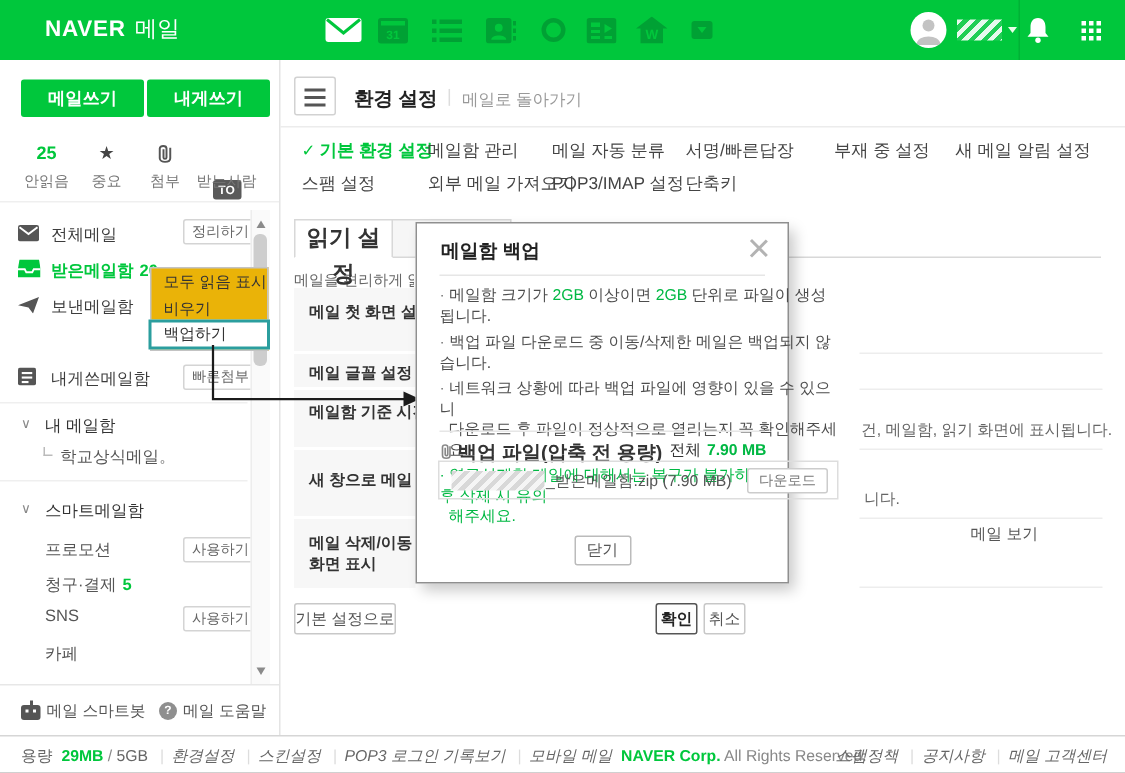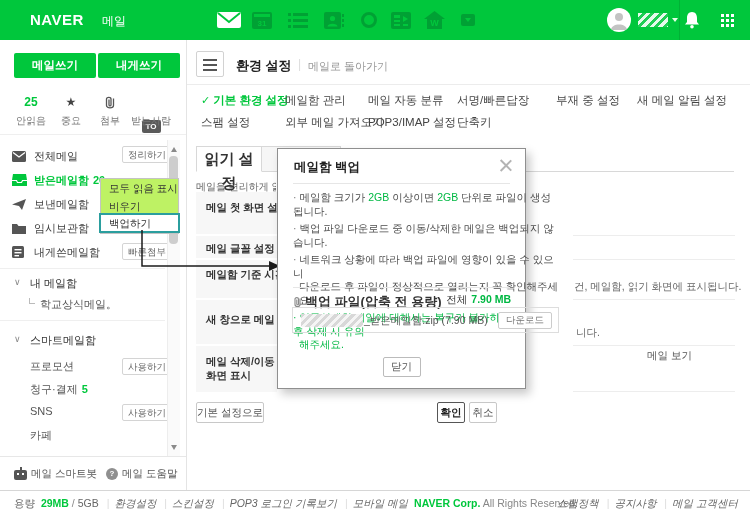--- a/index.html
+++ b/index.html
@@ -4,21 +4,21 @@
 <style>
   * { margin:0; padding:0; box-sizing:border-box; }
   body { background:#888; font-family:"Liberation Sans","DejaVu Sans",sans-serif; }
   #app { position:relative; width:750px; height:515px; background:#fff; margin:0 auto;
          outline:1px solid #b5b5b5; overflow:hidden; font-family:"Liberation Sans","DejaVu Sans",sans-serif; }
 
   
   .header { position:absolute; left:0; top:0; width:750px; height:40px; background:#00C73C; }
   .logo { position:absolute; left:30px; top:0; height:40px; line-height:40px; color:#fff; cursor:pointer; }
   .logo .brand { font-weight:bold; font-size:15px; letter-spacing:.5px; }
-  .logo .svc   { font-size:12px; margin-left:18px; }
+  .logo .svc   { font-size:15px; margin-left:6px; }
   .hicon { position:absolute; top:0; height:40px; display:flex; align-items:center; justify-content:center; cursor:pointer; }
   .dg { fill:#00A134; } 
   .cal { width:20px; height:17px; background:#00A134; border-radius:2px; position:relative; }
   .cal::before { content:""; position:absolute; left:2px; right:2px; top:2px; height:3px; background:#00C73C; }
   .cal-num { position:absolute; left:0; right:0; bottom:1px; text-align:center; font-size:8px; font-weight:bold; color:#00C73C; }
   .more-box { width:14px; height:12px; background:#00A134; border-radius:2px; position:relative; }
   .more-box::after { content:""; position:absolute; left:4px; top:4px; border-left:3px solid transparent; border-right:3px solid transparent; border-top:4px solid #00C73C; }
   .ring { width:16px; height:16px; border:3px solid #00A134; border-radius:50%; }
   .avatar { position:absolute; left:607px; top:8px; width:24px; height:24px; border-radius:50%; background:#fff; overflow:hidden; cursor:pointer; }
   .name-hatch { position:absolute; left:638px; top:13px; width:30px; height:14px; cursor:pointer;
@@ -60,21 +60,21 @@
   
   .side-bottom { position:absolute; left:0; top:456px; width:186px; height:34px; border-top:1px solid #e7e7e7; background:#fff; }
   .sbot-item { position:absolute; top:10px; font-size:10.5px; color:#555; cursor:pointer; display:flex; align-items:center; gap:4px; }
   .robot { width:13px; height:10px; background:#555; border-radius:2px; position:relative; margin-top:2px; }
   .robot::before { content:""; position:absolute; left:3px; top:3px; width:2px; height:2px; background:#fff; box-shadow:5px 0 0 #fff; }
   .robot::after { content:""; position:absolute; left:5.5px; top:-3px; width:2px; height:3px; background:#555; }
   .qmark { width:12px; height:12px; background:#8f8f8f; color:#fff; border-radius:50%; font-size:8px; font-weight:bold;
            text-align:center; line-height:12px; }
 
   
-  .ctx-menu { position:absolute; left:100px; top:178px; width:79px; background:#bef264; border:1px solid #c3c3c3; z-index:6; }
+  .ctx-menu { position:absolute; left:100px; top:178px; width:79px; background:#eab308; border:1px solid #c3c3c3; z-index:6; }
   .ctx-item { height:18px; line-height:18px; padding-left:8px; font-size:10.5px; color:#333; cursor:pointer; white-space:nowrap; }
   .ctx-hl { position:absolute; left:99px; top:213px; width:81px; height:20px; border:2px solid #2B9E9E; background:#fff;
             z-index:7; font-size:10.5px; color:#333; line-height:16px; padding-left:8px; cursor:pointer; }
   .anno-arrow { position:absolute; left:134px; top:228px; z-index:8; pointer-events:none; }
 
   
   .hamburger { position:absolute; left:196px; top:51px; width:28px; height:26px; border:1px solid #d2d2d2; border-radius:2px;
                background:#fff; cursor:pointer; }
   .hamburger i { display:block; width:14px; height:2px; background:#555; margin:3px auto 0; }
   .hamburger i:first-child { margin-top:7px; }
@@ -289,28 +289,20 @@
 
   <div class="frow" style="top:193px;">
     <span class="fico">
       <svg width="14" height="11" viewBox="0 0 14 11">
           <path d="M0 5.5 L14 0 L10 11 L7 7 Z" fill="#555"></path>
         </svg>
     </span>
     <span class="flabel">보낸메일함</span>
   </div>
 
-  <div class="frow" style="top:217px;">
-    <span class="fico">
-      <svg width="14" height="11" viewBox="0 0 14 11">
-          <path d="M0 1 L5 1 L6.5 3 L14 3 L14 11 L0 11 Z" fill="#555"></path>
-        </svg>
-    </span>
-    <span class="flabel">임시보관함</span>
-  </div>
 
   <div class="frow" style="top:241px;">
     <span class="fico">
       <svg width="12" height="12" viewBox="0 0 12 12">
           <rect x="0" y="0" width="12" height="12" rx="1.5" fill="#555"></rect>
           <rect x="2.5" y="3" width="7" height="1.4" fill="#fff"></rect>
           <rect x="2.5" y="6" width="7" height="1.4" fill="#fff"></rect>
           <rect x="2.5" y="9" width="4.5" height="1.4" fill="#fff"></rect>
         </svg>
     </span>

